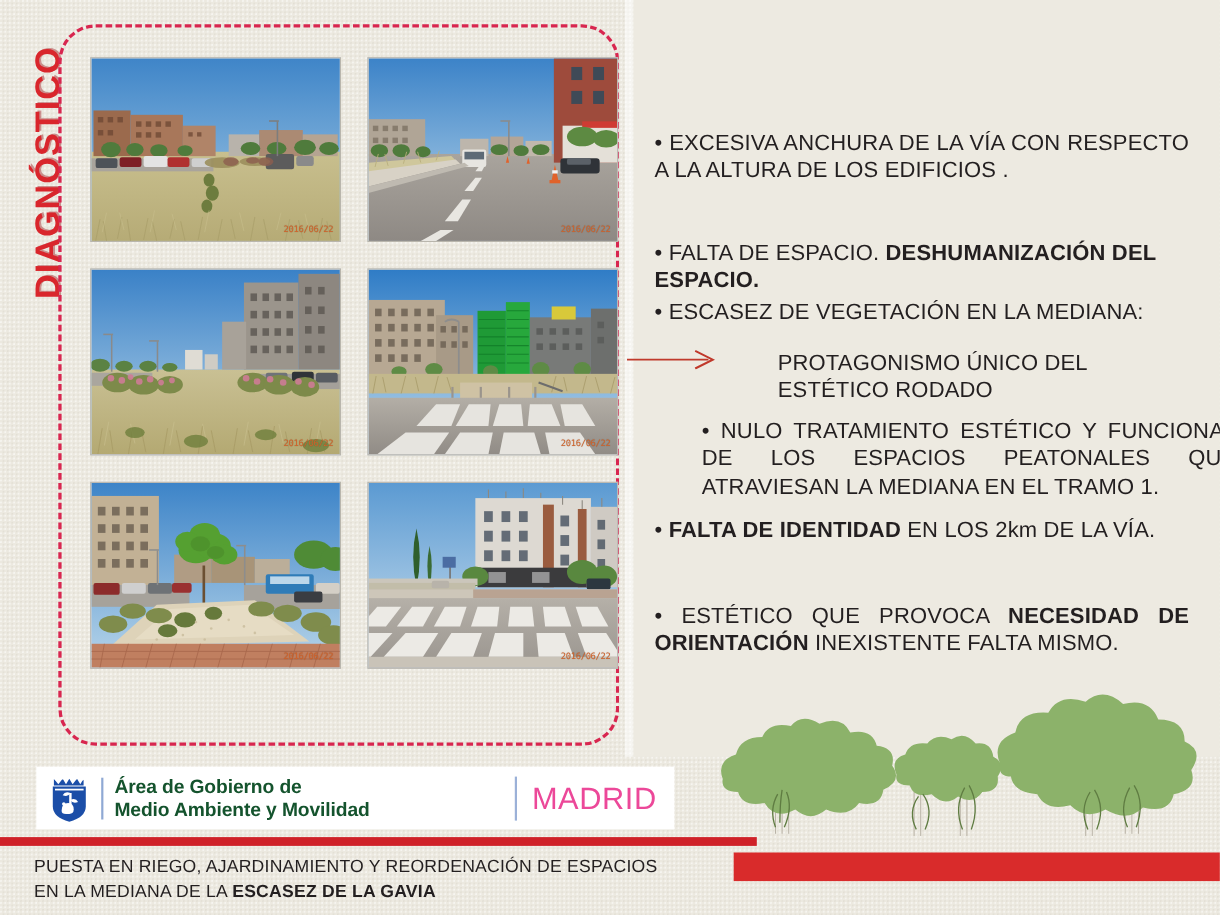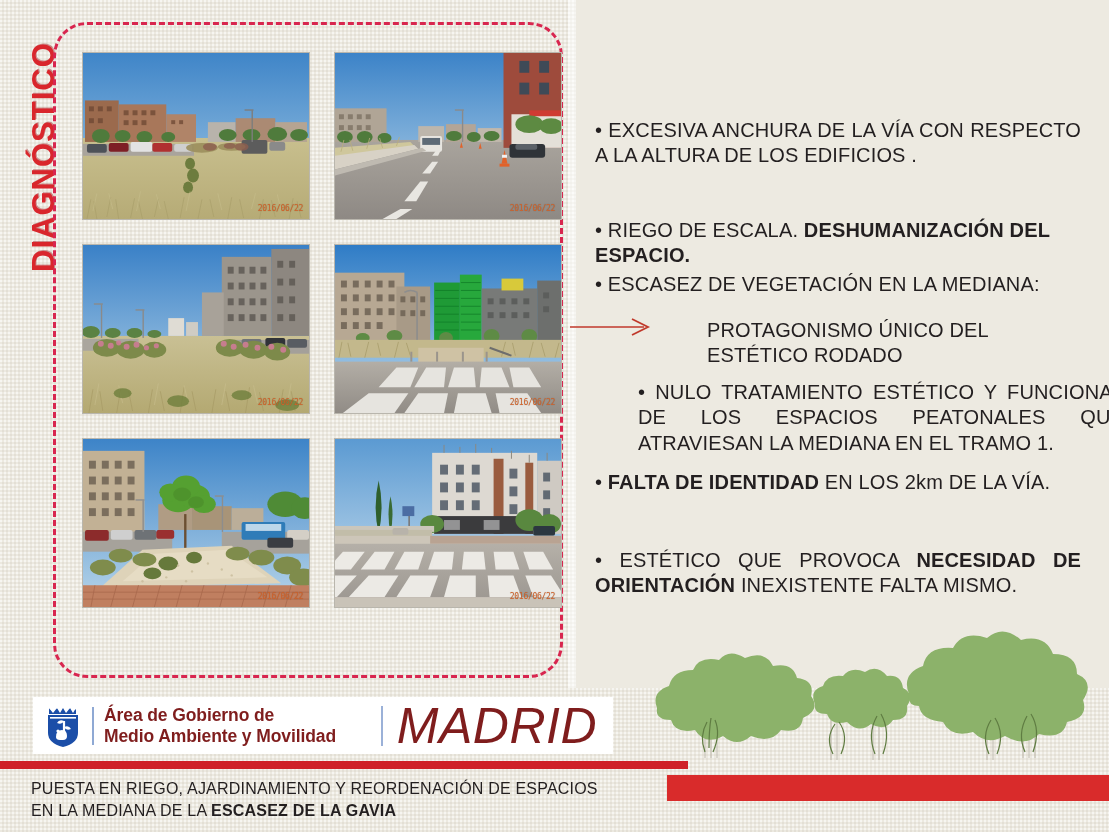--- a/index.html
+++ b/index.html
@@ -101,28 +101,28 @@
   
   .logo-bar {
     position: absolute; left: 33px; top: 697px;
     width: 580px; height: 57px;
     background: #ffffff;
     display: flex; align-items: center;
   }
   .crest { width: 46px; height: 46px; margin-left: 7px; flex: 0 0 auto; }
   .logo-sep { width: 2px; height: 38px; background: #8fa9d4; margin: 0 10px 0 6px; }
   .logo-text {
-    color: #7f1d1d;
+    color: #14532d;
     font-size: 17.5px; font-weight: bold; line-height: 1.18;
     letter-spacing: -0.1px;
   }
   .logo-sep2 { width: 2px; height: 40px; background: #9bb1d8; margin: 0 14px 0 auto; }
   .logo-madrid {
-    color: #7f1d1d; font-size: 50px; letter-spacing: 0.5px;
-    font-weight: 400; margin-right: 16px; font-style: italic;
+    color: #ec4899; font-size: 28px; letter-spacing: 0.5px;
+    font-weight: 400; margin-right: 16px;
   }
 
   
   .bar-thin {
     position: absolute; left: 0; top: 761px; width: 688px; height: 8px;
     background: #cf2128;
   }
   .bar-thick {
     position: absolute; left: 667px; top: 775px; width: 442px; height: 26px;
     background: #d92b2b;
@@ -762,21 +762,21 @@
   <div class="arrow">
     <svg width="84" height="18" viewBox="0 0 84 18">
       <path d="M0 9 H74" stroke="#c0392b" stroke-width="1.6" fill="none"></path>
       <path d="M62 1 L78 9 L62 17" stroke="#c0392b" stroke-width="1.8" fill="none"></path>
     </svg>
   </div>
 
   <div class="text-col">
     <div class="bullet b1">• EXCESIVA ANCHURA DE LA VÍA CON RESPECTO A LA    ALTURA DE LOS EDIFICIOS .</div>
 
-    <div class="bullet b2"><span>• RIEGO DE ESCALA. </span><b>DESHUMANIZACIÓN DEL ESPACIO.</b></div>
+    <div class="bullet b2"><span>• FALTA DE ESPACIO. </span><b>DESHUMANIZACIÓN DEL ESPACIO.</b></div>
 
     <div class="bullet b3">• ESCASEZ DE VEGETACIÓN EN LA MEDIANA:</div>
     <div class="bullet b3sub">PROTAGONISMO ÚNICO DEL ESTÉTICO RODADO</div>
 
     <div class="bullet b4">• NULO TRATAMIENTO ESTÉTICO Y FUNCIONAL DE LOS ESPACIOS PEATONALES QUE ATRAVIESAN LA MEDIANA EN EL TRAMO 1.</div>
 
     <div class="bullet b5"><span>• </span><b>FALTA DE IDENTIDAD</b><span> EN LOS 2km DE LA VÍA.</span></div>
 
     <div class="bullet b6"><span>• ESTÉTICO QUE PROVOCA </span><b>NECESIDAD DE ORIENTACIÓN</b><span> INEXISTENTE FALTA MISMO.</span></div>
   </div>

